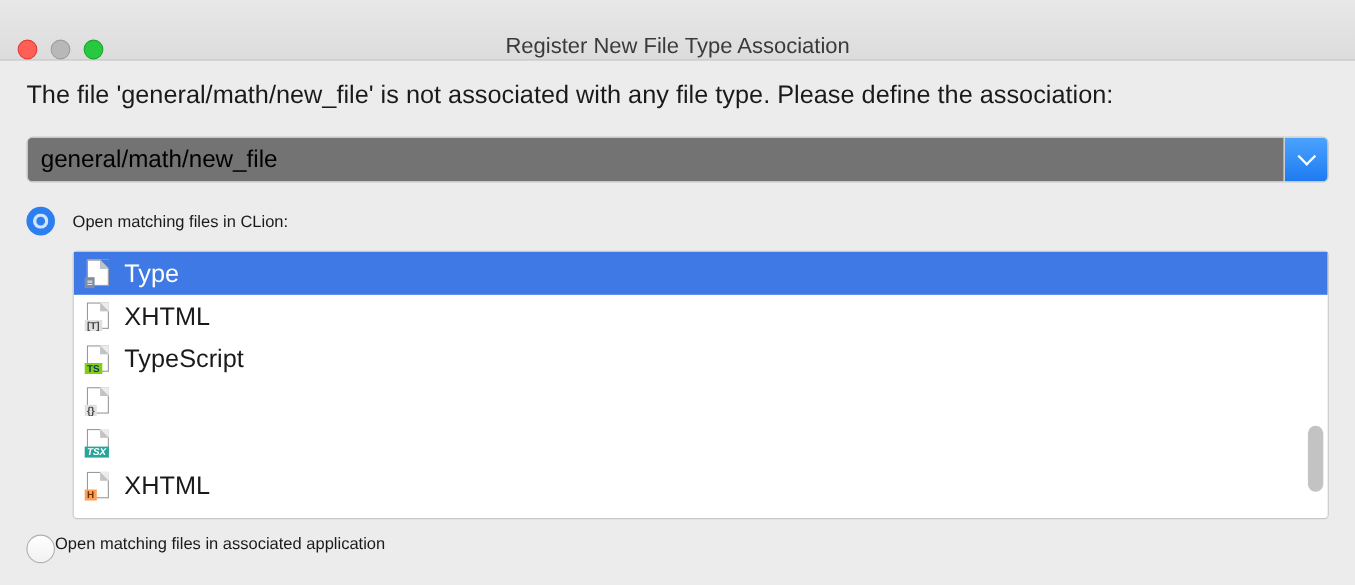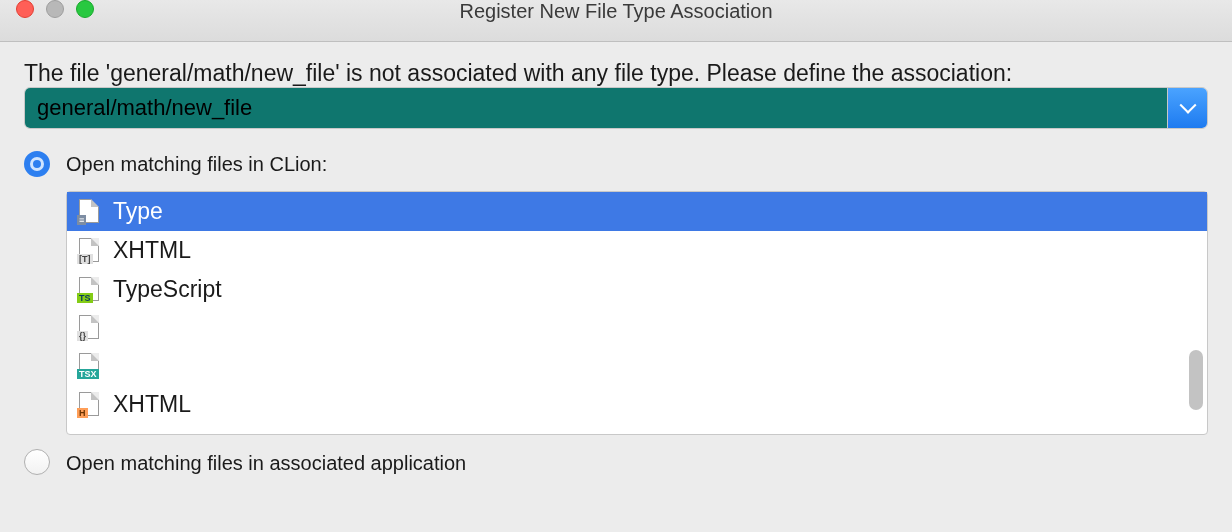--- a/index.html
+++ b/index.html
@@ -6,25 +6,25 @@
     body {
       font-family: -apple-system, BlinkMacSystemFont, "Segoe UI", Helvetica, Arial, sans-serif;
       font-size: 20px;
       background: #ececec;
       width: 1232px;
       height: 532px;
       overflow: hidden;
       color: #1a1a1a;
     }
     .titlebar {
-      height: 42px;
+      height: 55px;
       background: linear-gradient(#e8e8e8, #dcdcdc);
       border-bottom: 1px solid #bfbfbf;
       display: flex;
-      align-items: flex-start;
+      align-items: flex-end;
       position: relative;
     }
     .traffic-lights {
       display: flex;
       gap: 12px;
       padding-left: 16px;
     }
     .tl {
       width: 18px; height: 18px; border-radius: 50%;
     }
@@ -39,20 +39,21 @@
       color: #3a3a3a;
       font-weight: 400;
       pointer-events: none;
     }
     .content {
       padding: 18px 24px 10px 24px;
     }
     .message {
       font-size: 23px;
       color: #1a1a1a;
+      margin-bottom: 24px;
     }
     .field-row {
       display: flex;
       align-items: center;
       gap: 20px;
       margin-bottom: 22px;
     }
     .field-label {
       font-size: 23px;
       color: #1a1a1a;
@@ -66,21 +67,21 @@
       background: #fff;
       border: 1px solid #c8c8c8;
       overflow: hidden;
     }
     .combo input {
       flex: 1;
       border: none;
       outline: none;
       font-size: 22px;
       padding: 0 12px;
-      background: #0f766e;
+      background: #737373;
     }
     .combo-btn {
       width: 40px;
       background: linear-gradient(#4aa3ff, #1e7bf0);
       display: flex;
       align-items: center;
       justify-content: center;
       border-left: 1px solid #c8c8c8;
     }
     .chevron-down {
@@ -113,21 +114,21 @@
       display:block;
       width: 14px; height: 14px;
       border-radius: 50%;
       background: #2d7ff0;
       box-shadow: 0 0 0 3px #cfe4ff inset, 0 0 0 3px #2d7ff0;
     }
     .radio-outer.checked {
       background: radial-gradient(circle at center, #2d7ff0 0 45%, #fff 46% 100%);
       border: 6px solid #2d7ff0;
     }
-    .radio-label { font-size: 20px; }
+    .radio-label { font-size: 15px; }
     .listbox-wrap {
       margin: 14px 0 14px 42px;
       background: #fff;
       border: 1px solid #c8c8c8;
       border-radius: 4px;
       position: relative;
     }
     .listbox {
       height: 242px;
       overflow-y: auto;
@@ -167,37 +168,36 @@
     .ft-badge {
       position:absolute; bottom:0; left:-2px;
       font-size: 9px;
       font-weight: 700;
       padding: 0 2px;
       line-height: 10px;
       background: #d7d7d7;
       color: #333;
     }
     .ft-badge.ts   { background:#84cc16; color:#083b5c; }
-    .ft-badge.tsx  { background:#26a69a; color:#fff; }
+    .ft-badge.tsx  { background:#26a69a; color:#fff;font-style:italic; }
     .ft-badge.h    { background:#ff9e57; color:#6b3300; }
     .ft-badge.txt  { background:#7d8da3; color:#fff; }
     .ft-badge.toml { background:#e0e0e0; color:#444; }
     .ft-badge.cfg  { background:#e0e0e0; color:#444; }
     .scrollthumb {
       position:absolute;
       right: 4px;
       bottom: 24px;
       width: 14px; height: 60px;
       background: #c3c3c3;
       border-radius: 7px;
     }
     .bottom-radio {
       display: flex;
-      align-items: flex-end;
-      gap: 16px;
+      align-items: flex-start;
       margin-top: 4px;
     }
     .radio-plain {
       width: 26px; height: 26px;
       border-radius: 50%;
       border: 1px solid #b0b0b0;
       background: linear-gradient(#fff, #f2f2f2);
     }
   </style>
 </head>

